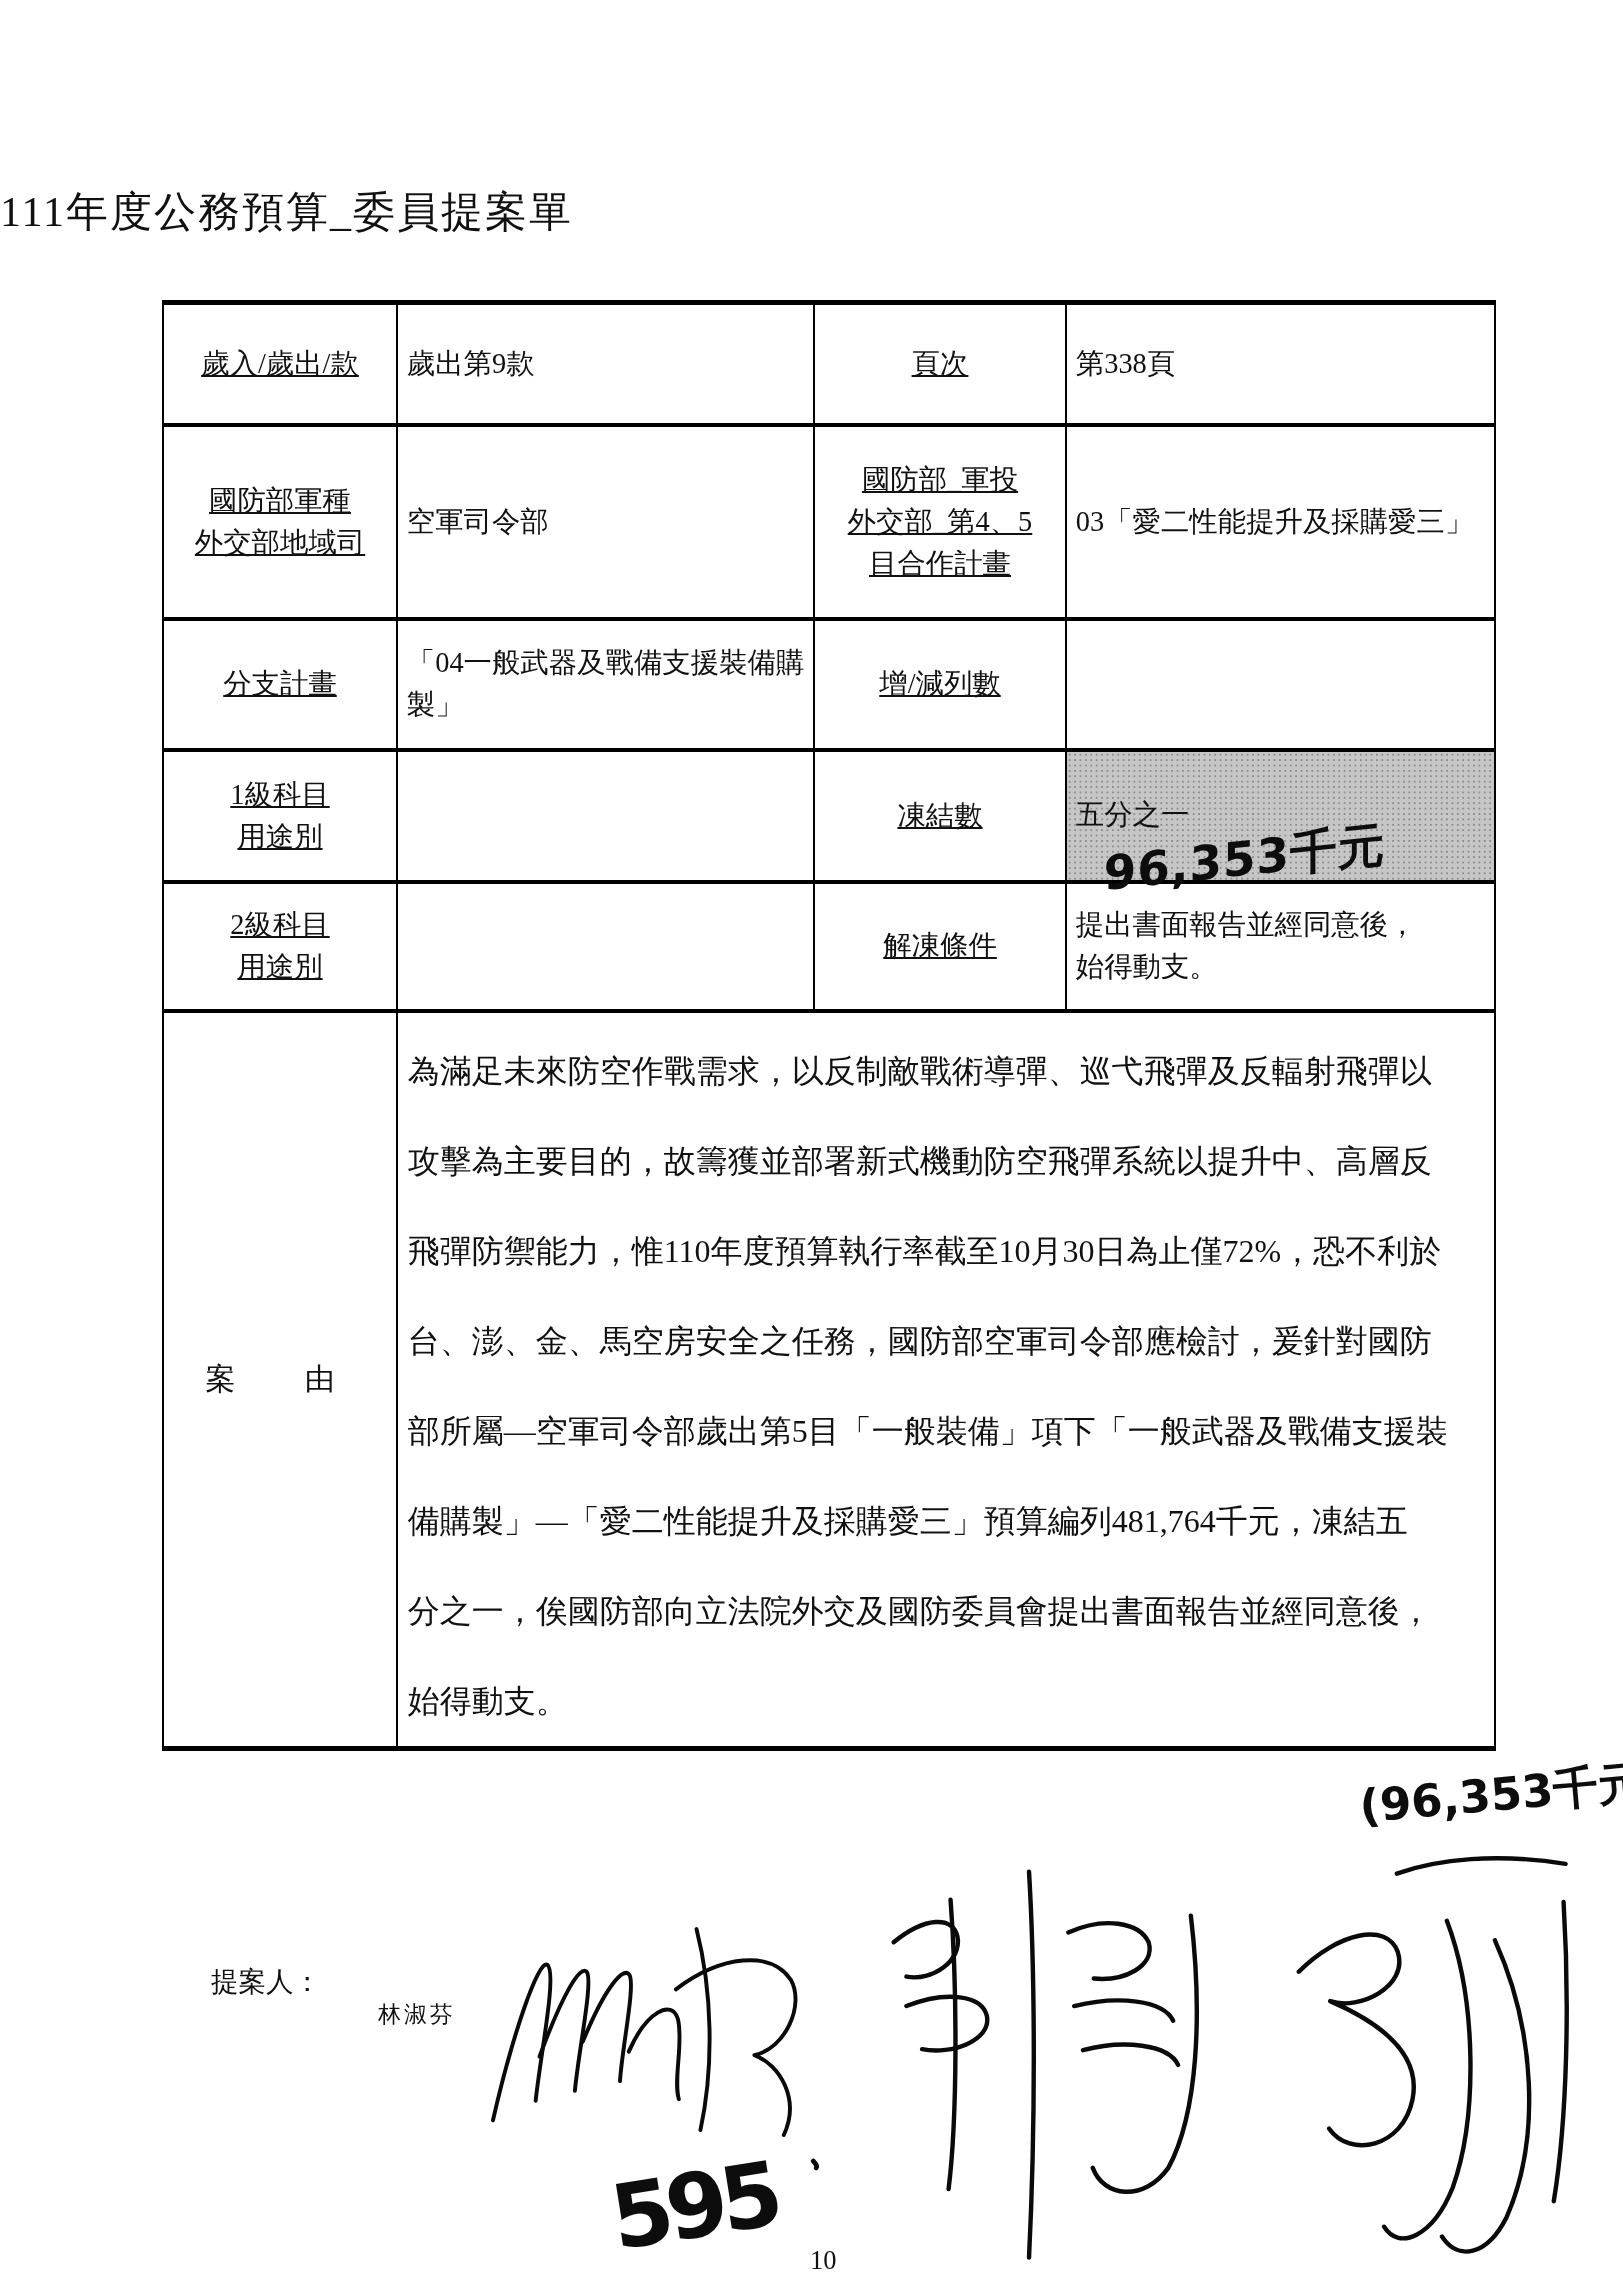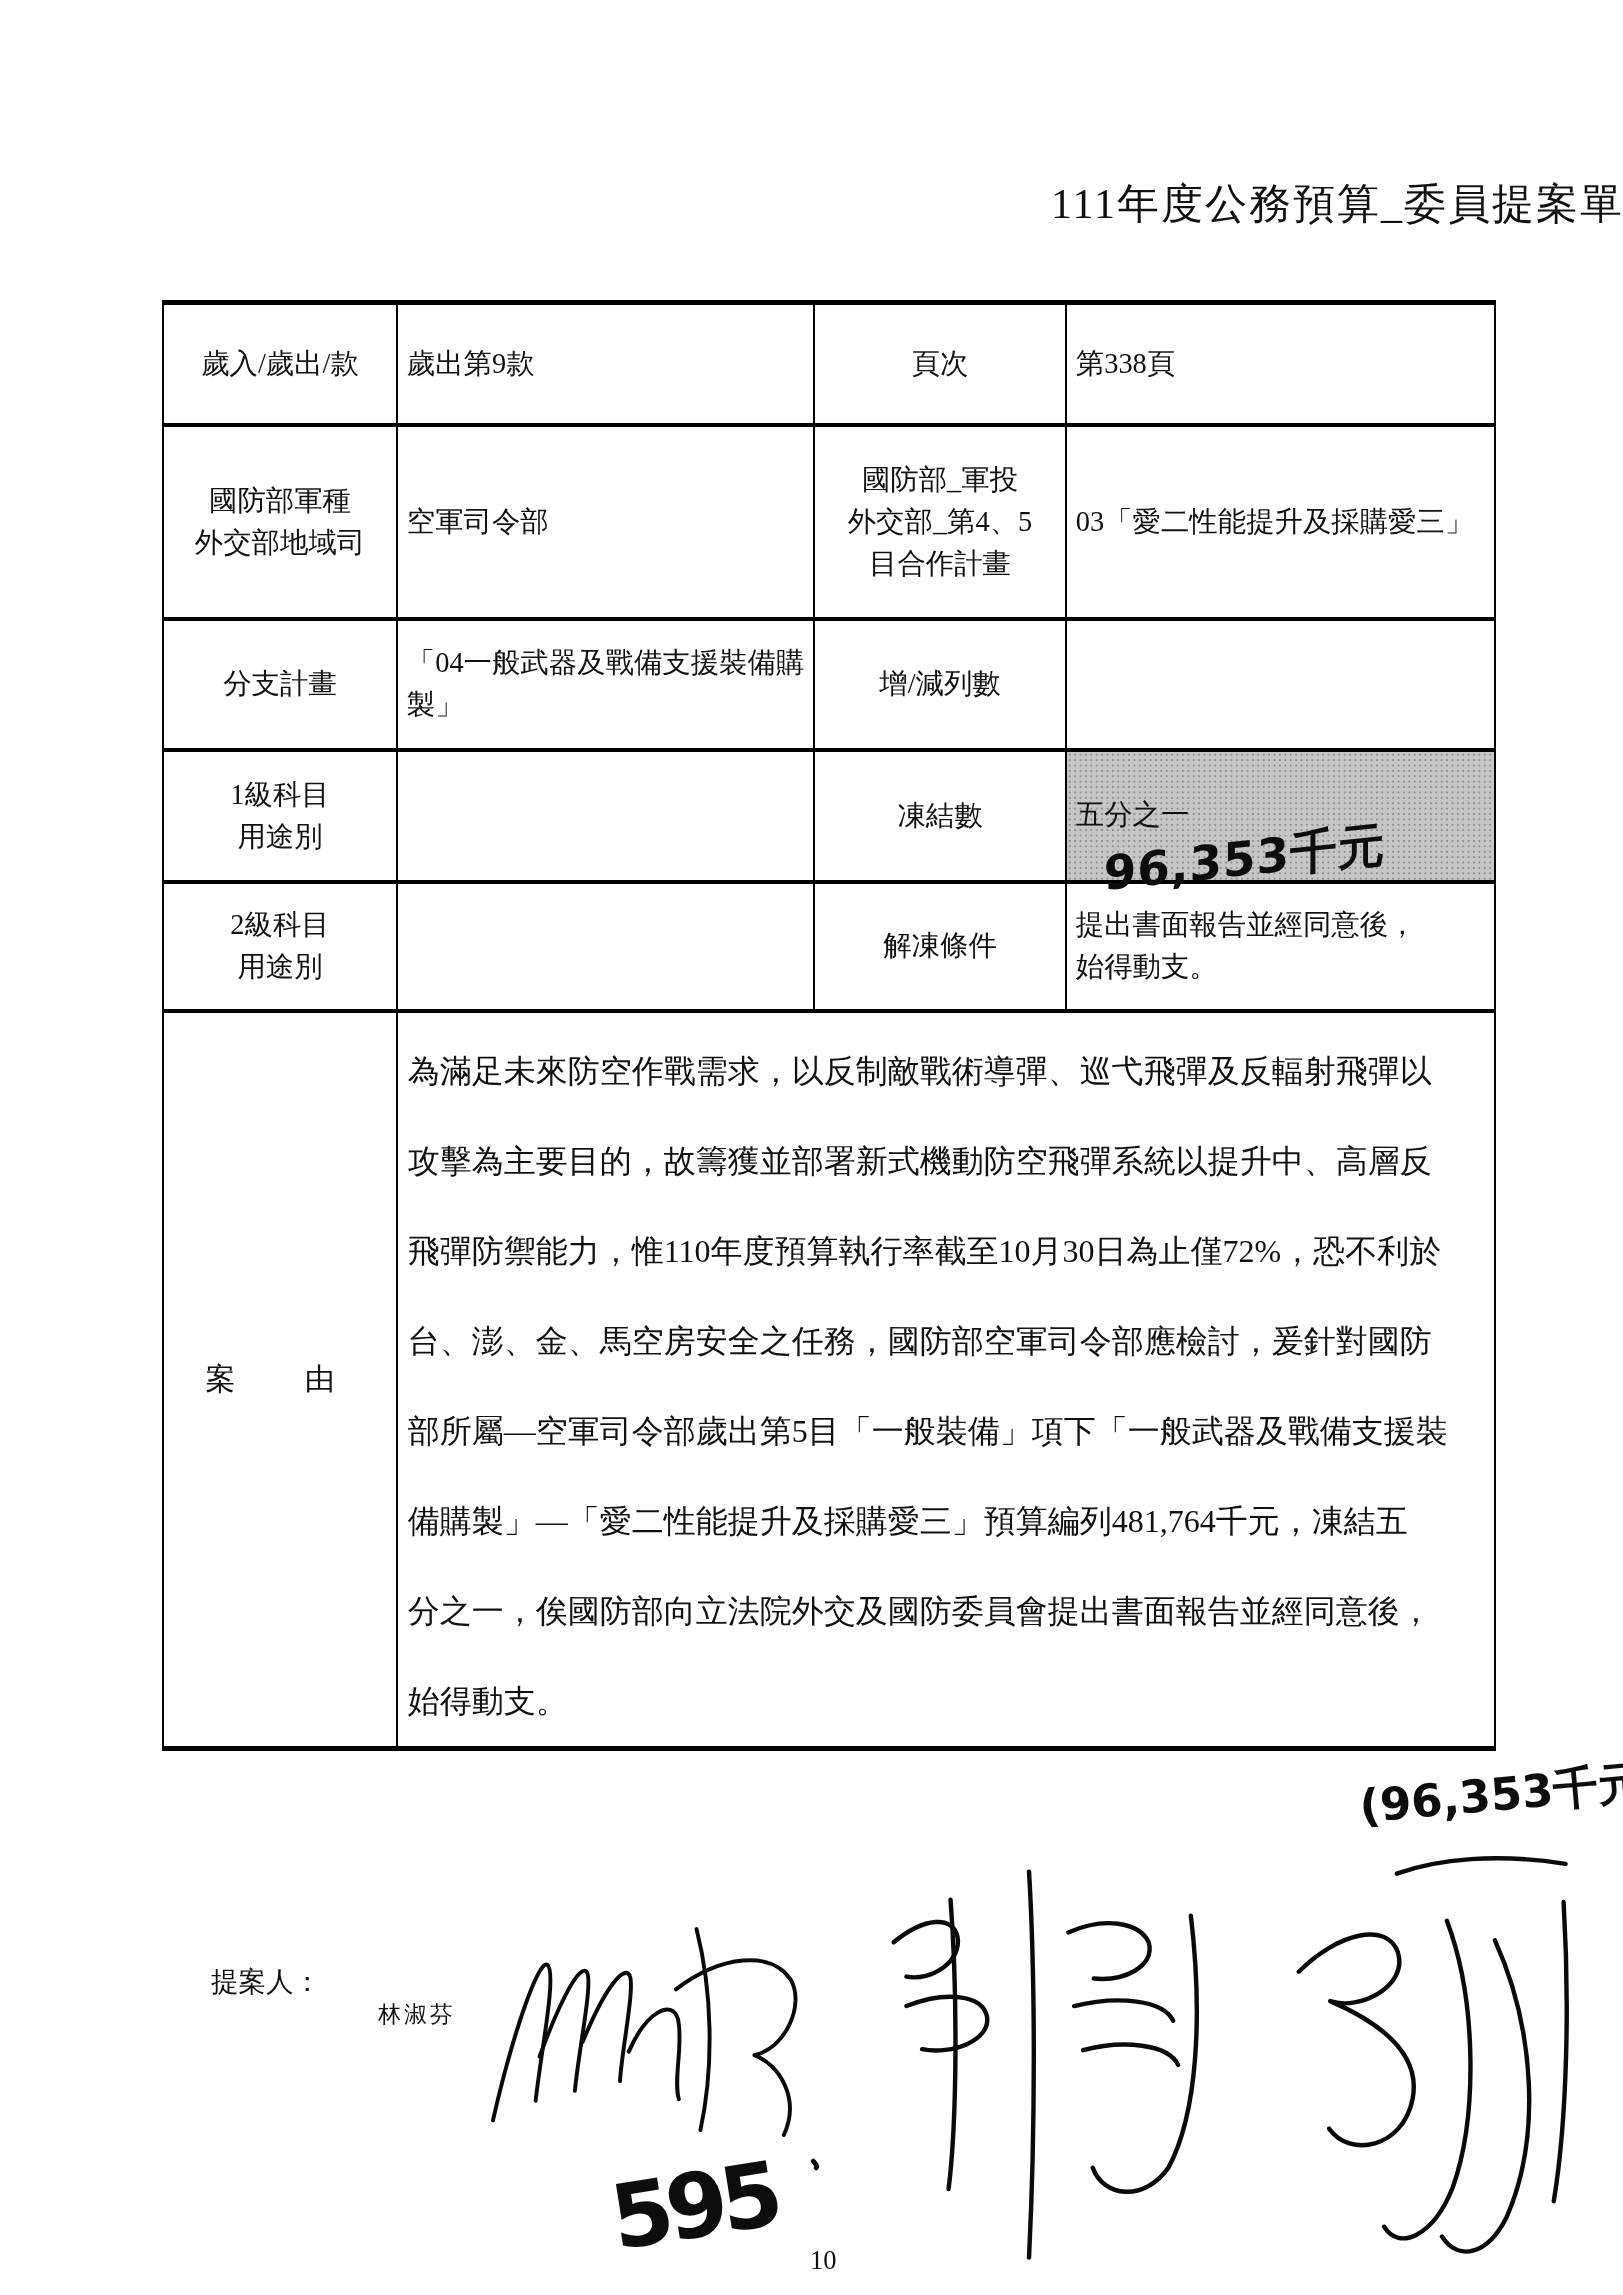--- a/index.html
+++ b/index.html
@@ -2,36 +2,36 @@
 <html style="font-size:7.8px"><head>
 <meta charset="utf-8">
 <style>
   html,body{margin:0;padding:0;}
   body{
     width:1624px;height:2295px;position:relative;background:#ffffff;
     font-family:"Liberation Serif","DejaVu Serif",serif;color:#111111;
     overflow:hidden;
   }
   .title{
-    position:absolute;left:0;top:176px;width:1624px;text-align:right;
+    position:absolute;left:0;top:184px;width:1624px;text-align:left;
     font-size:42px;letter-spacing:2px;white-space:nowrap;
   }
   table.form{
     position:absolute;left:162px;top:300px;width:1333px;
     border-collapse:collapse;table-layout:fixed;
     border:2.5px solid #000;border-top:5.9px solid #000;border-bottom:5.9px solid #000;
   }
   col.c1{width:234px}col.c2{width:417px}col.c3{width:252px}col.c4{width:429px}
   td{
     border-left:2.5px solid #000;border-right:2.5px solid #000;
     border-top:4.9px solid #000;border-bottom:4.9px solid #000;
     vertical-align:middle;font-size:28.4px;line-height:42px;
     white-space:pre-line;overflow:visible;padding:0;
   }
-  td.lbl{text-align:center;}
+  td.lbl{text-align:center;text-decoration:underline;}
   td.val{text-align:left;padding-left:8.8px;padding-right:8px;}
   tr.r0{height:122px}tr.r1{height:128px}tr.r2{height:194px}tr.r3{height:138px}
   tr.r4{height:131px}tr.r5{height:128px}tr.r6{height:129px}tr.rcase{height:671px}
   td.hl{
     background-color:#c6c6c6;
     background-image:radial-gradient(#8c8c8c 1px, rgba(0,0,0,0) 1.3px);
     background-size:5.4px 5.4px;
   }
   .hw{font-family:"DejaVu Sans",sans-serif;color:#0d0d0d;}
   .hw-amount{

